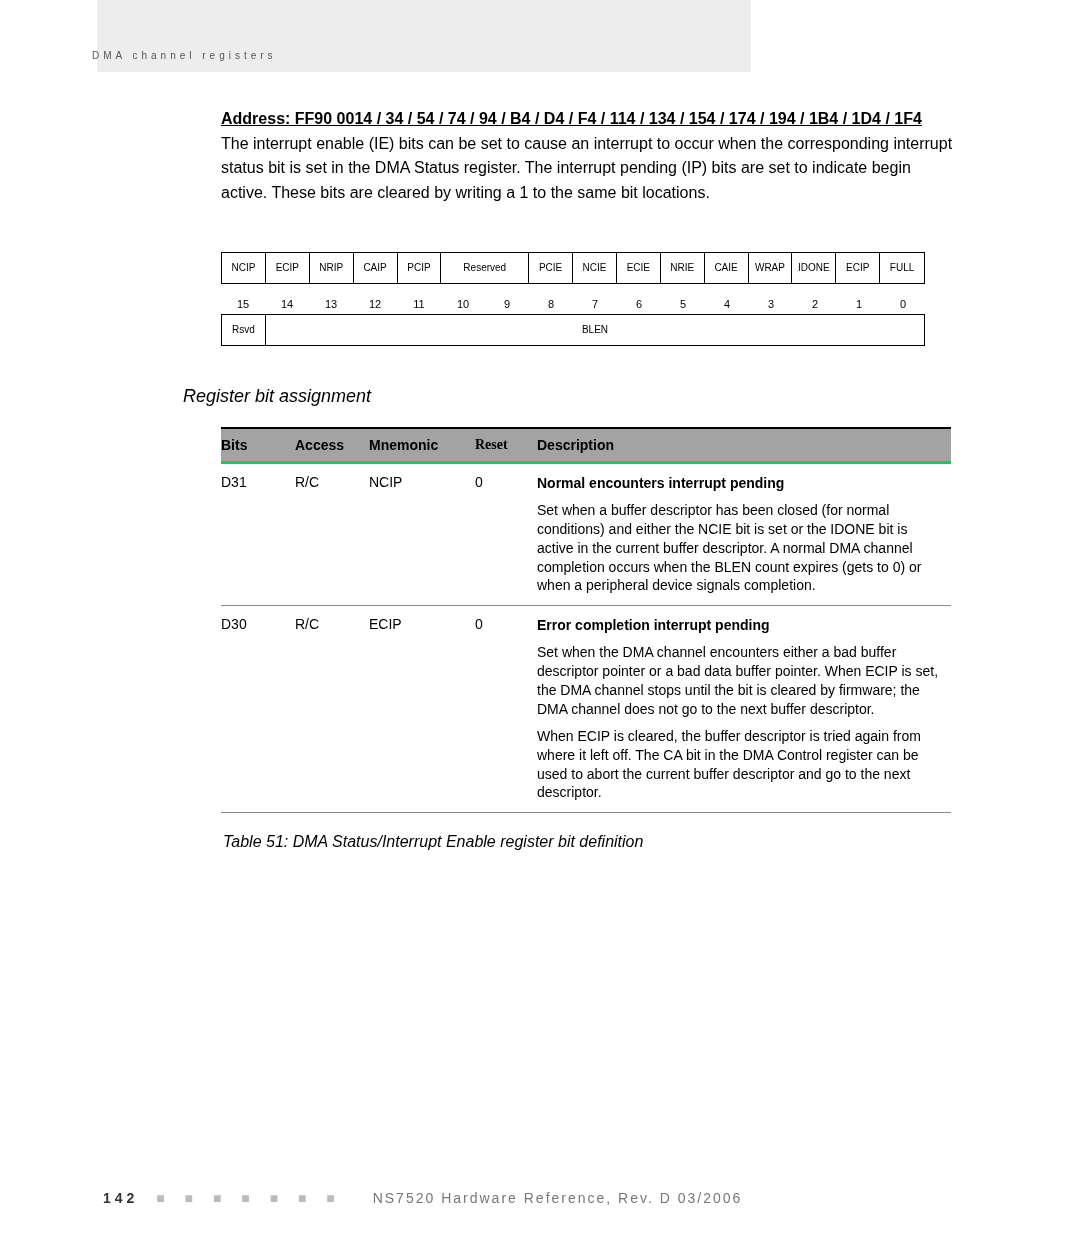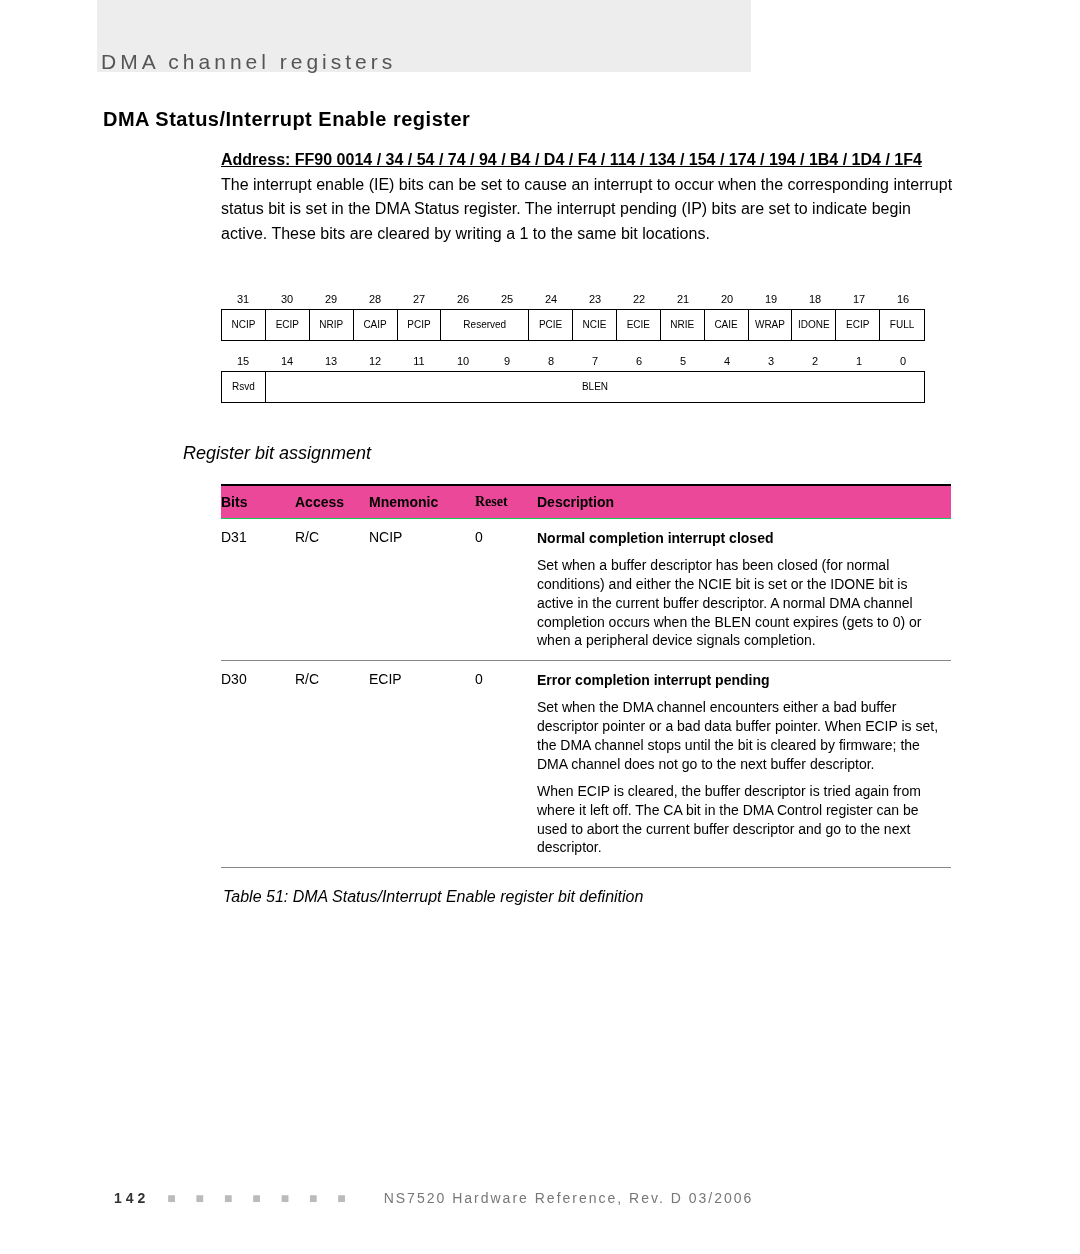--- a/index.html
+++ b/index.html
@@ -21,23 +21,23 @@
     position: absolute;
     top: 0;
     left: 97px;
     width: 654px;
     height: 72px;
     background: #ededed;
   }
   .running-head {
     position: absolute;
     top: 50px;
-    left: 101px;
+    left: 92px;
     letter-spacing: 4px;
-    font-size: 21px;
+    font-size: 10px;
     color: #555;
   }
   .content {
     position: absolute;
     top: 108px;
     left: 103px;
     width: 850px;
   }
   h2.section-title {
     font-size: 20px;
@@ -107,23 +107,23 @@
   }
   .reg-table {
     border-collapse: collapse;
     width: 100%;
     font-size: 14px;
   }
   .reg-table thead th {
     text-align: left;
     font-weight: bold;
     padding: 8px 6px 8px 0;
-    background: #ec4899;
+    background: #a3a3a3;
     border-top: 2px solid #000;
-    border-bottom: 1px solid #22c55e;
+    border-bottom: 3px solid #22c55e;
   }
   .reg-table td {
     vertical-align: top;
     padding: 10px 6px 10px 0;
     border-bottom: 1px solid #888;
   }
   .reg-table td.desc p {
     margin: 0 0 8px 0;
     line-height: 1.35;
   }
@@ -135,21 +135,21 @@
   .col-reset { width: 56px; font-family: Liberation Serif, serif; }
   .caption {
     margin-left: 120px;
     font-style: italic;
     font-size: 16px;
     margin-top: 20px;
   }
   .footer {
     position: absolute;
     bottom: 48px;
-    left: 114px;
+    left: 103px;
     font-size: 14px;
     color: #777;
     letter-spacing: 2px;
   }
   .footer .pagenum {
     font-weight: bold;
     letter-spacing: 4px;
     color: #333;
     margin-right: 12px;
   }
@@ -160,46 +160,27 @@
   }
 </style>
 </head>
 <body>
 
 <div class="page">
   <div class="header-strip"></div>
   <div class="running-head">DMA channel registers</div>
 
   <div class="content">
-    <h2 class="section-title">DMA Status/Interrupt Enable register</h2>
 
     <div class="body-indent">
       <div class="address-line">Address: FF90 0014 / 34 / 54 / 74 / 94 / B4 / D4 / F4 / 114 / 134 / 154 / 174 / 194 / 1B4 / 1D4 / 1F4</div>
       <div class="para">The interrupt enable (IE) bits can be set to cause an interrupt to occur when the corresponding interrupt status bit is set in the DMA Status register. The interrupt pending (IP) bits are set to indicate begin active. These bits are cleared by writing a 1 to the same bit locations.</div>
     </div>
 
     <div class="bit-diagram">
-      <div class="bit-row-nums" id="nums-high">
-          <div class="bit-num">31</div>
-          <div class="bit-num">30</div>
-          <div class="bit-num">29</div>
-          <div class="bit-num">28</div>
-          <div class="bit-num">27</div>
-          <div class="bit-num">26</div>
-          <div class="bit-num">25</div>
-          <div class="bit-num">24</div>
-          <div class="bit-num">23</div>
-          <div class="bit-num">22</div>
-          <div class="bit-num">21</div>
-          <div class="bit-num">20</div>
-          <div class="bit-num">19</div>
-          <div class="bit-num">18</div>
-          <div class="bit-num">17</div>
-          <div class="bit-num">16</div>
-        </div>
       <div class="bit-row-boxes" id="boxes-high">
           <div class="bit-cell w1">NCIP</div>
           <div class="bit-cell w1">ECIP</div>
           <div class="bit-cell w1">NRIP</div>
           <div class="bit-cell w1">CAIP</div>
           <div class="bit-cell w1">PCIP</div>
           <div class="bit-cell w2">Reserved</div>
           <div class="bit-cell w1">PCIE</div>
           <div class="bit-cell w1">NCIE</div>
           <div class="bit-cell w1">ECIE</div>
@@ -247,21 +228,21 @@
             <th>Description</th>
           </tr>
         </thead>
         <tbody id="reg-tbody">
             <tr>
               <td>D31</td>
               <td>R/C</td>
               <td>NCIP</td>
               <td>0</td>
               <td class="desc">
-                <p class="dtitle">Normal completion interrupt closed</p>
+                <p class="dtitle">Normal encounters interrupt pending</p>
                 <p>Set when a buffer descriptor has been closed (for normal conditions) and either the NCIE bit is set or the IDONE bit is active in the current buffer descriptor. A normal DMA channel completion occurs when the BLEN count expires (gets to 0) or when a peripheral device signals completion.</p>
               </td>
             </tr>
             <tr>
               <td>D30</td>
               <td>R/C</td>
               <td>ECIP</td>
               <td>0</td>
               <td class="desc">
                 <p class="dtitle">Error completion interrupt pending</p>

